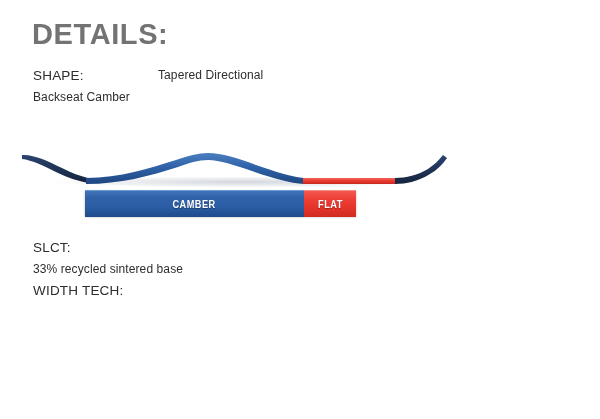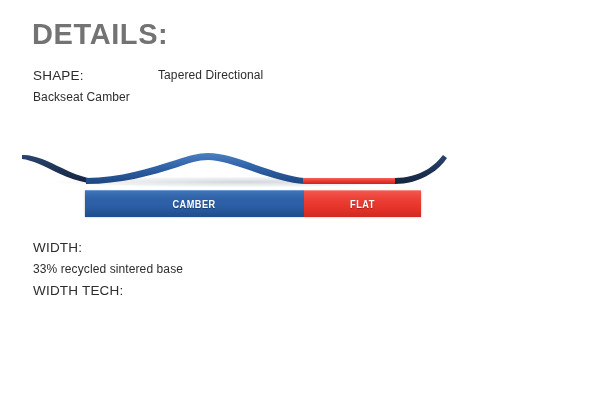--- a/index.html
+++ b/index.html
@@ -77,21 +77,21 @@
     width: 600px;
     height: 98px;
   }
   .diagram svg { display: block; }
 
   
   .legend-bar {
     position: absolute;
     left: 85px;
     top: 190px;
-    width: 336px;
+    width: 271px;
     height: 26px;
     display: flex;
     box-shadow: 0 1px 2px rgba(0,0,0,0.28);
   }
   .legend-seg {
     display: flex;
     align-items: center;
     justify-content: center;
     height: 100%;
     position: relative;
@@ -180,21 +180,21 @@
     <div class="legend-seg camber">
       <span class="seg-text">CAMBER</span>
     </div>
     <div class="legend-seg flat">
       <span class="seg-text">FLAT</span>
     </div>
   </div>
 
   <div class="spec-group bottom">
     <div class="spec-row">
-      <div class="spec-label">WIDTH:</div>
+      <div class="spec-label">SLCT:</div>
     </div>
     <div class="spec-row">
       <div class="spec-value">33% recycled sintered base</div>
     </div>
     <div class="spec-row">
       <div class="spec-label">WIDTH TECH:</div>
     </div>
   </div>
 
 </div>

